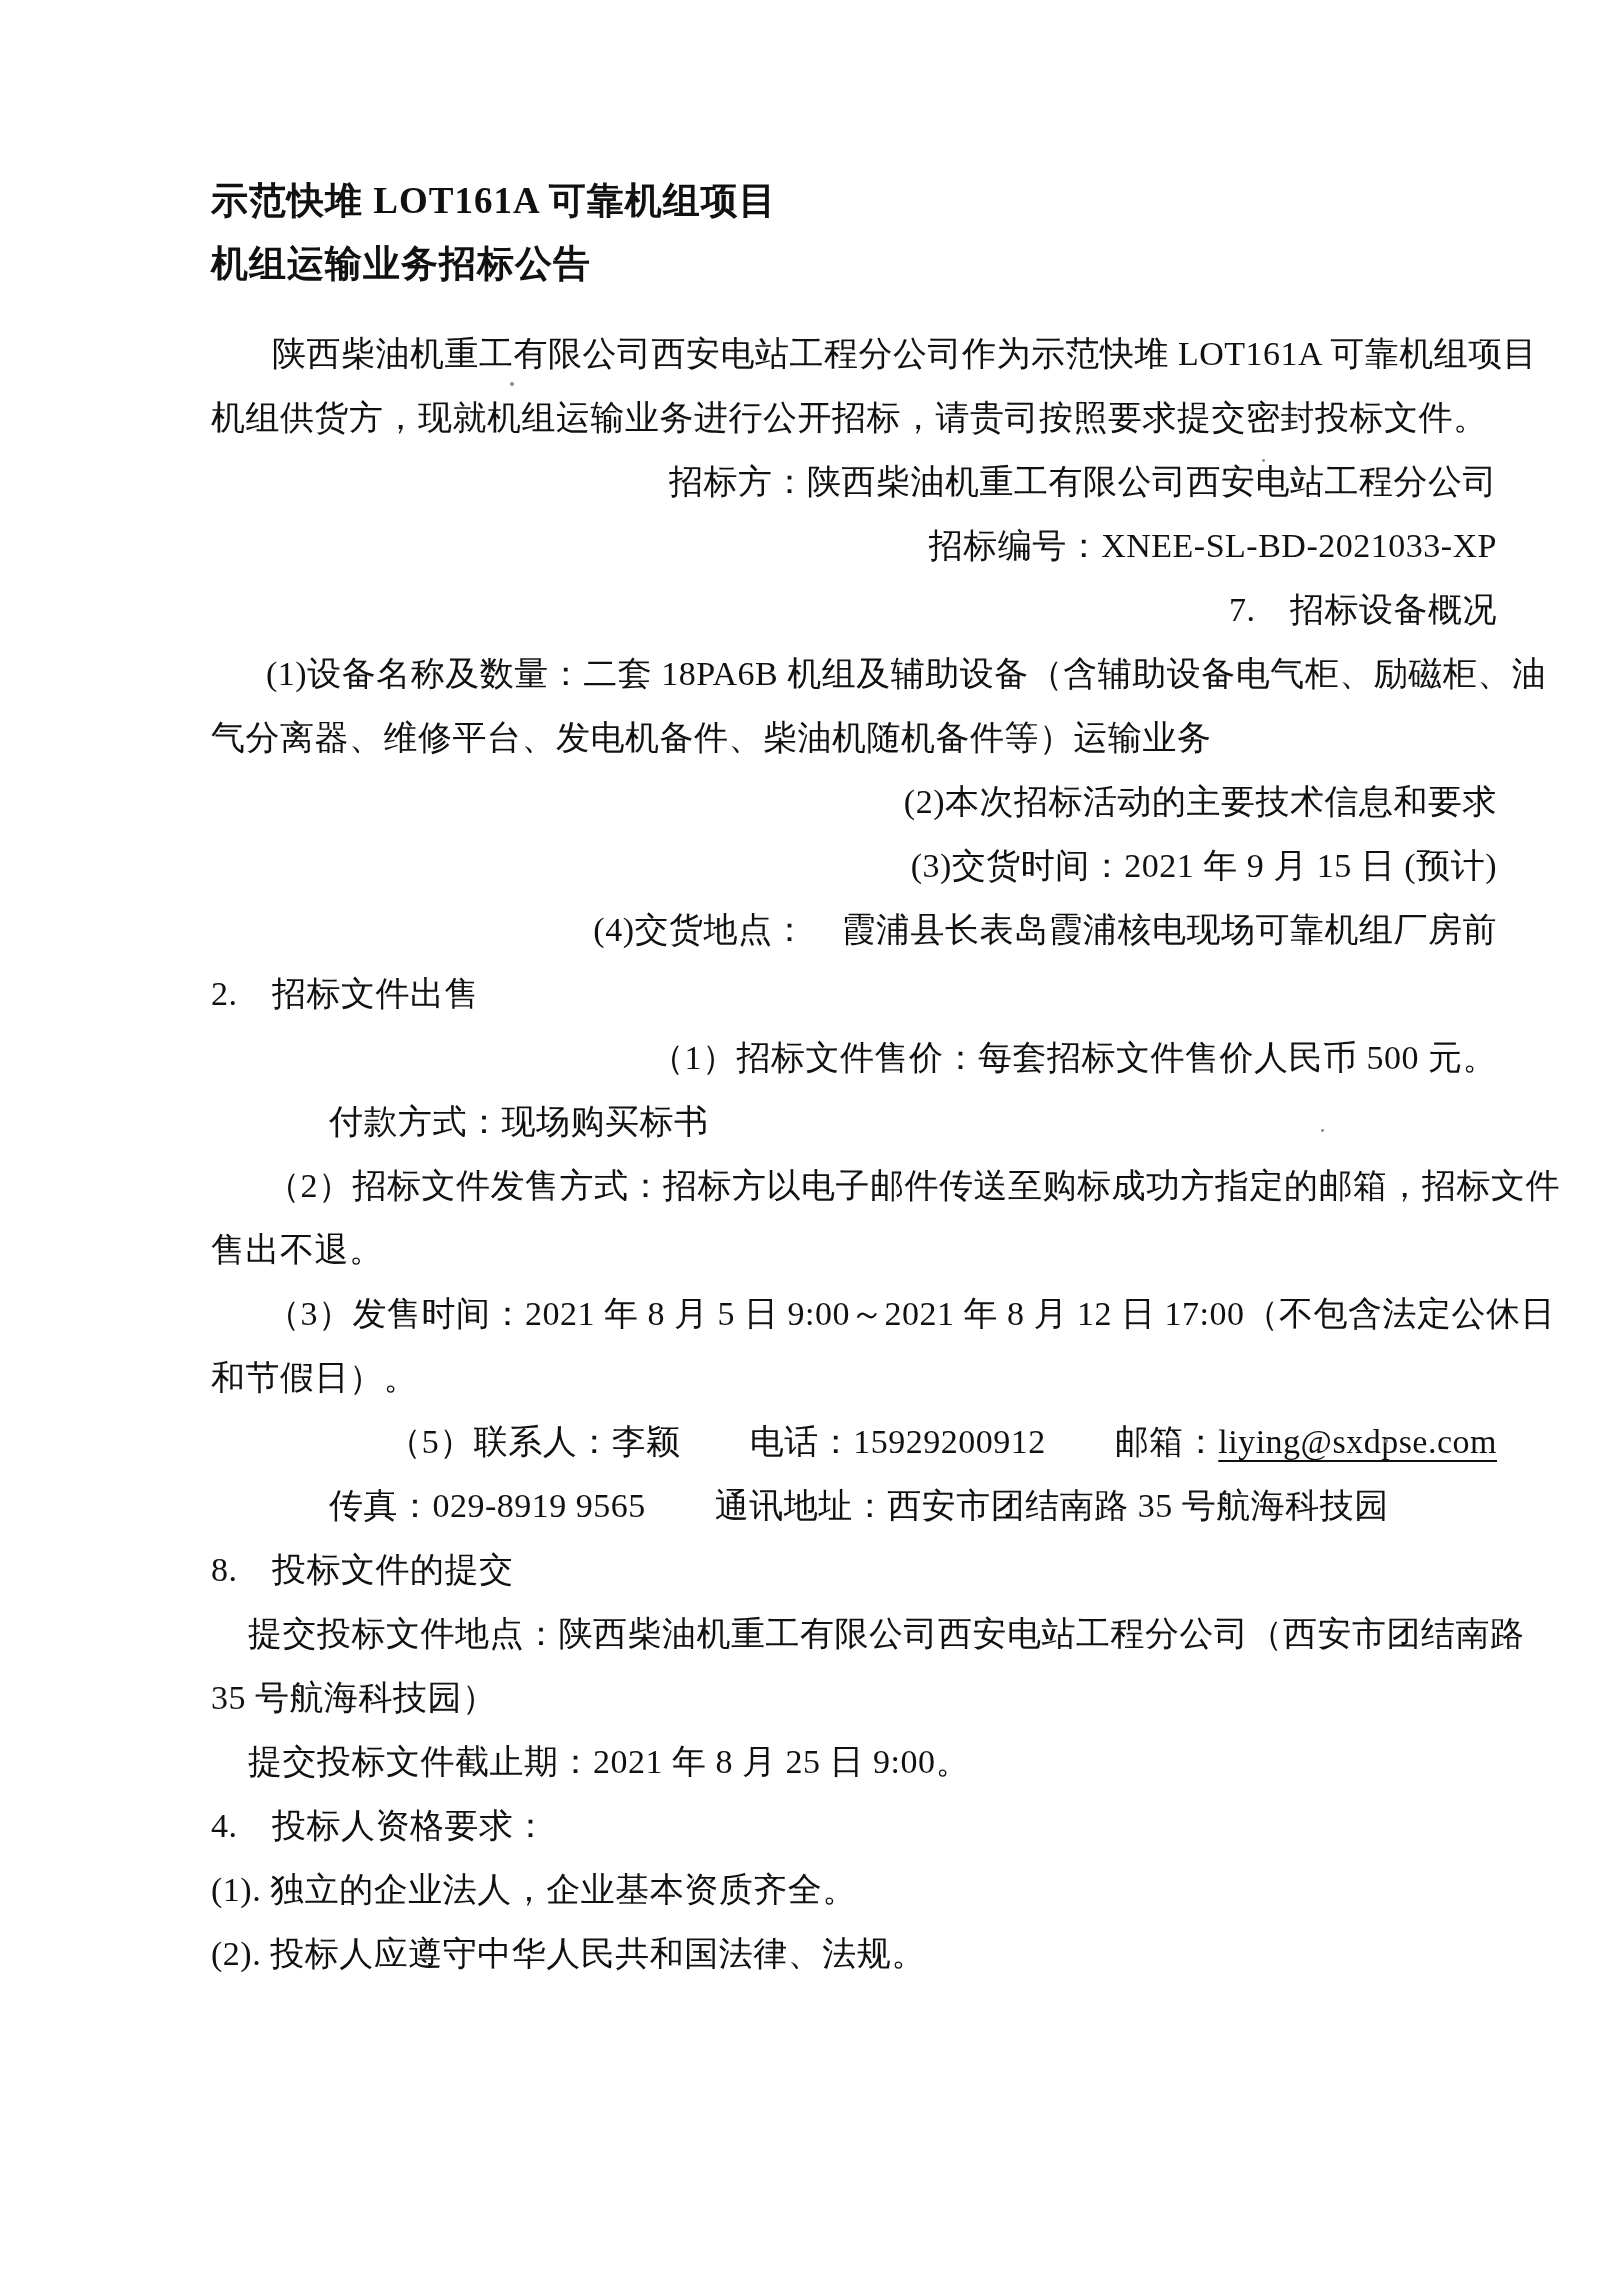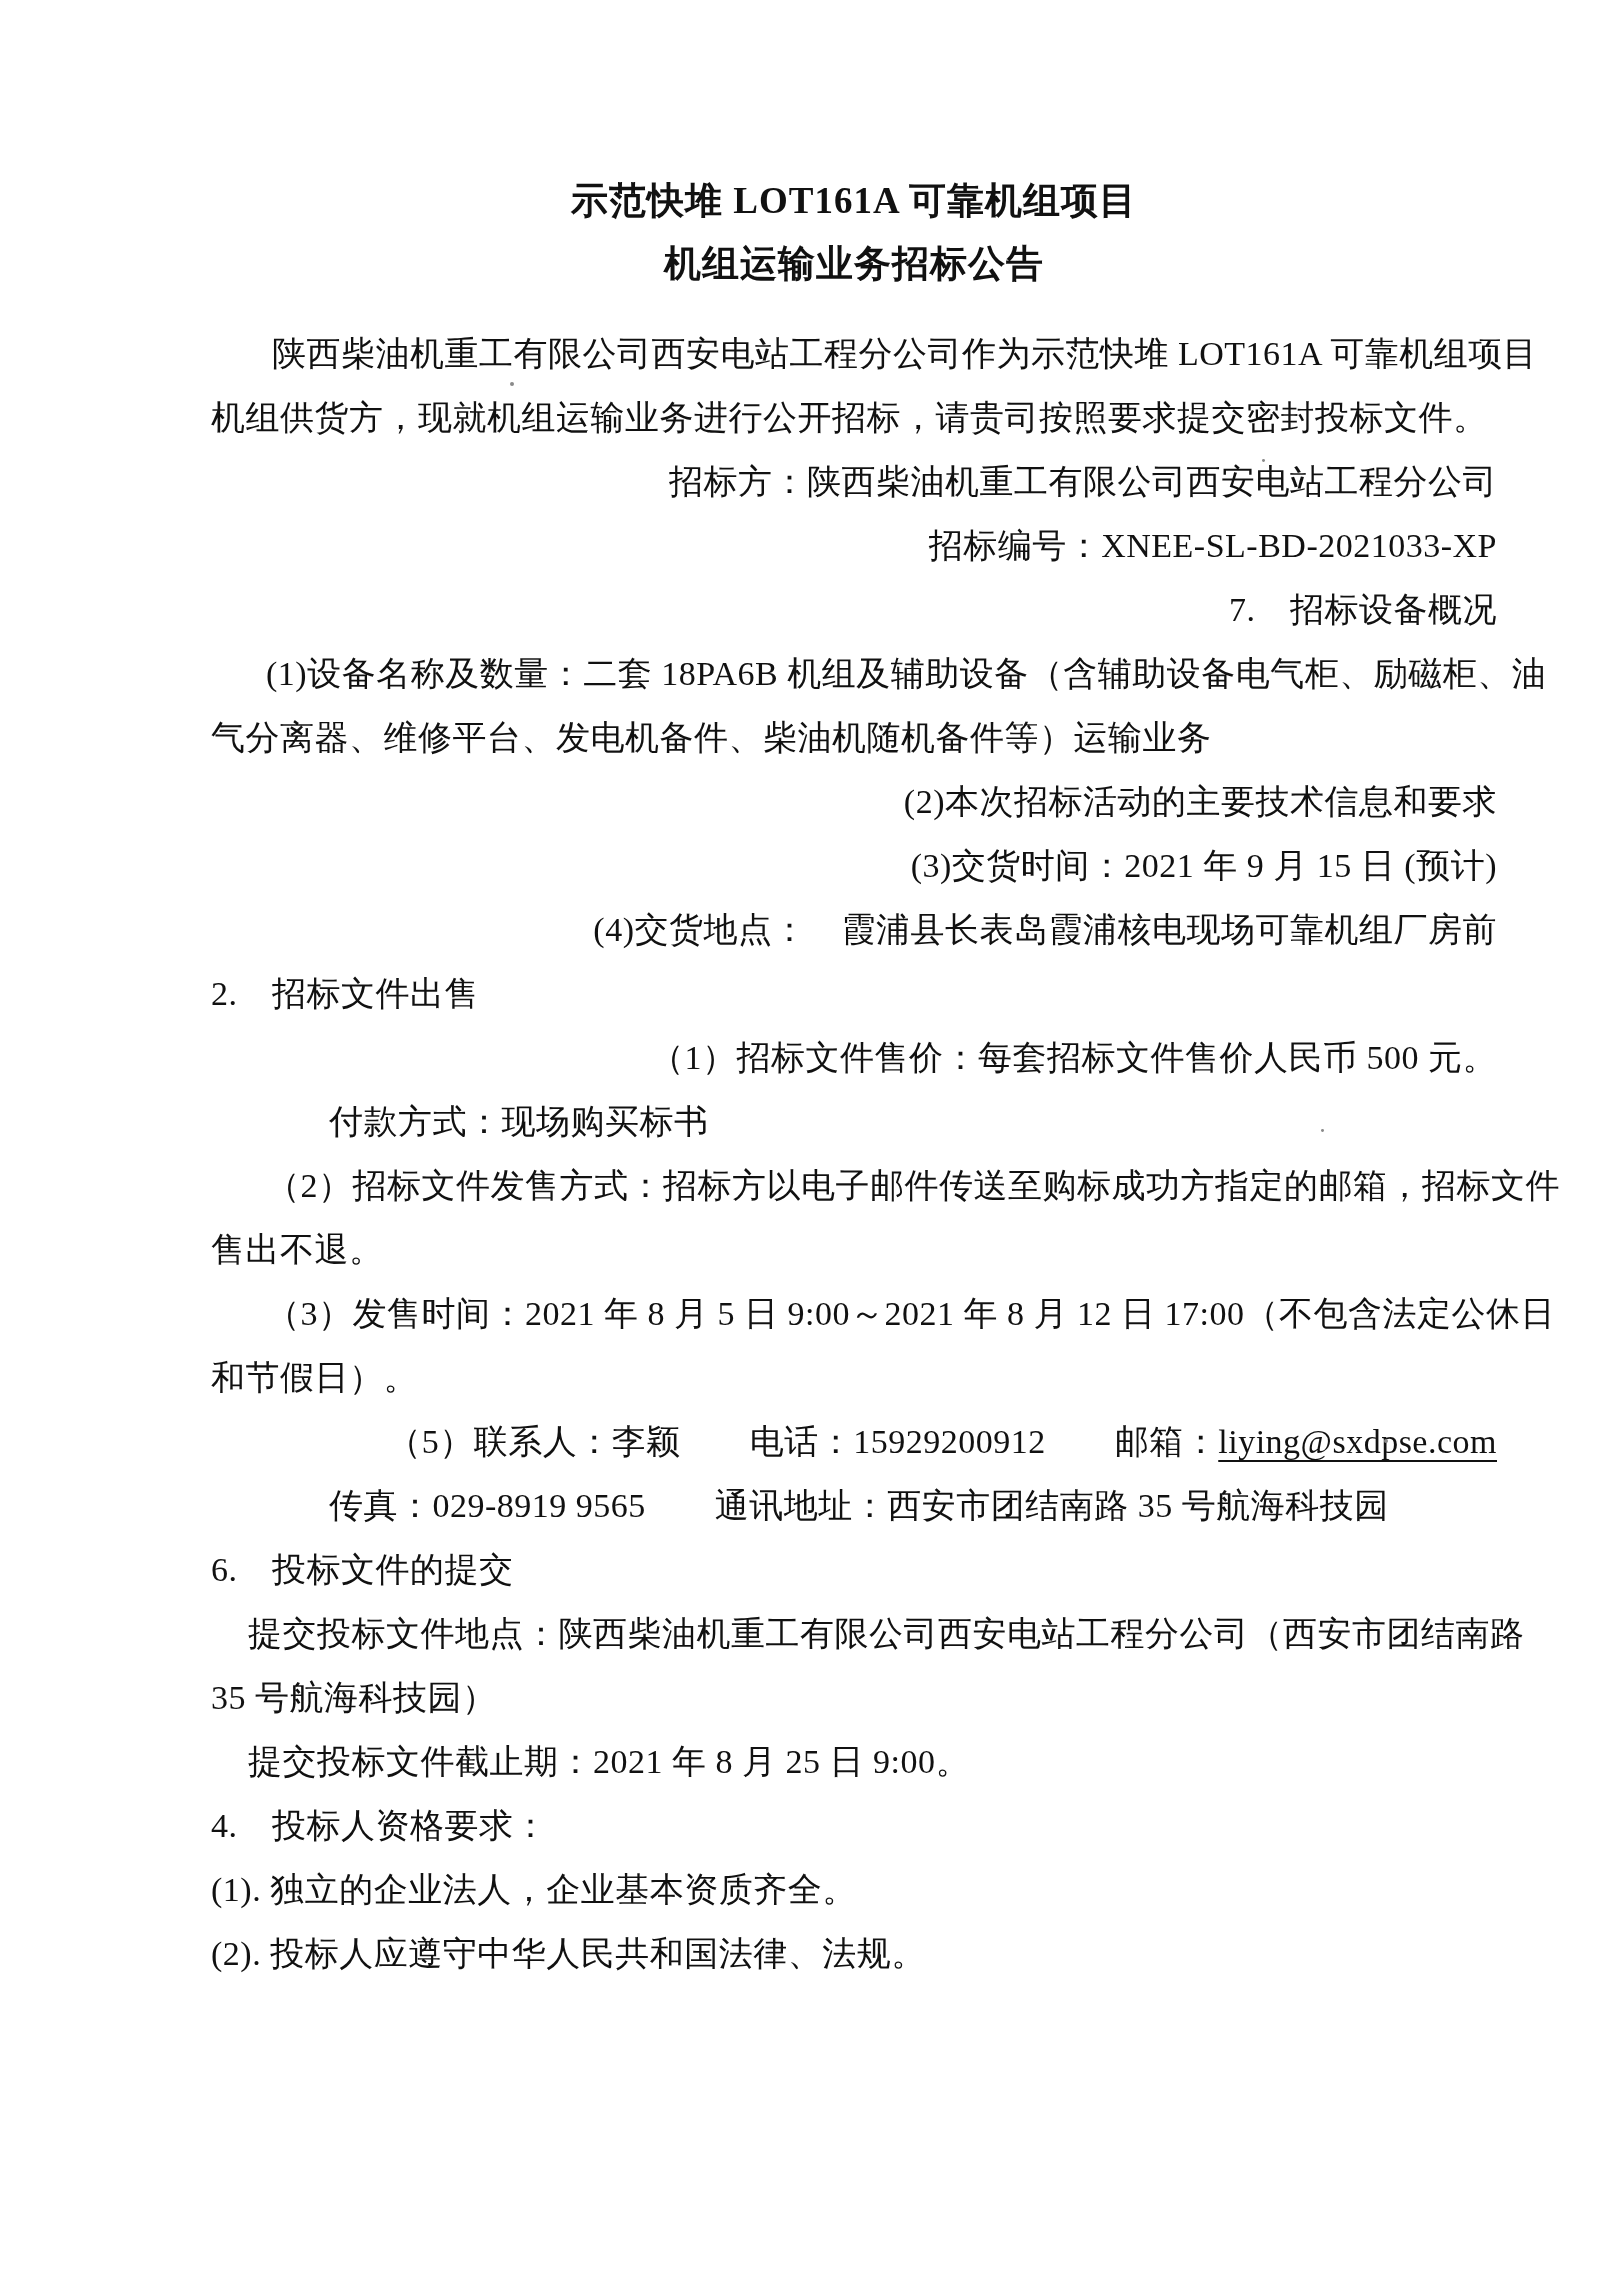--- a/index.html
+++ b/index.html
@@ -20,21 +20,20 @@
   .content {
     position: absolute;
     left: 211px;
     top: 169px;
     width: 1286px;
   }
   .title-line {
     font-size: 37px;
     font-weight: 700;
     line-height: 63px;
-    text-align: center;
     letter-spacing: 1px;
     white-space: nowrap;
   }
   .line {
     font-size: 34px;
     line-height: 64px;
     white-space: nowrap;
     letter-spacing: 0.5px;
   }
   .first-para { margin-top: 27.4px; }
@@ -81,21 +80,21 @@
     <div class="line ind-2">（1）招标文件售价：每套招标文件售价人民币 500 元。</div>
     <div class="line ind-3">付款方式：现场购买标书</div>
     <div class="line ind-2">（2）招标文件发售方式：招标方以电子邮件传送至购标成功方指定的邮箱，招标文件</div>
     <div class="line ind-0">售出不退。</div>
     <div class="line ind-2">（3）发售时间：2021 年 8 月 5 日 9:00～2021 年 8 月 12 日 17:00（不包含法定公休日</div>
     <div class="line ind-0">和节假日）。</div>
 
     <div class="line ind-2"><span>（5）联系人：李颖　　电话：15929200912　　邮箱：</span><span class="email">liying@sxdpse.com</span></div>
 
     <div class="line ind-3">传真：029-8919 9565　　通讯地址：西安市团结南路 35 号航海科技园</div>
-    <div class="line ind-0">6.　投标文件的提交</div>
+    <div class="line ind-0">8.　投标文件的提交</div>
     <div class="line ind-1">提交投标文件地点：陕西柴油机重工有限公司西安电站工程分公司（西安市团结南路</div>
     <div class="line ind-0">35 号航海科技园）</div>
     <div class="line ind-1">提交投标文件截止期：2021 年 8 月 25 日 9:00。</div>
     <div class="line ind-0">4.　投标人资格要求：</div>
     <div class="line ind-0">(1). 独立的企业法人，企业基本资质齐全。</div>
     <div class="line ind-0">(2). 投标人应遵守中华人民共和国法律、法规。</div>
 
   </div>
 
   <div class="speck s1"></div>

